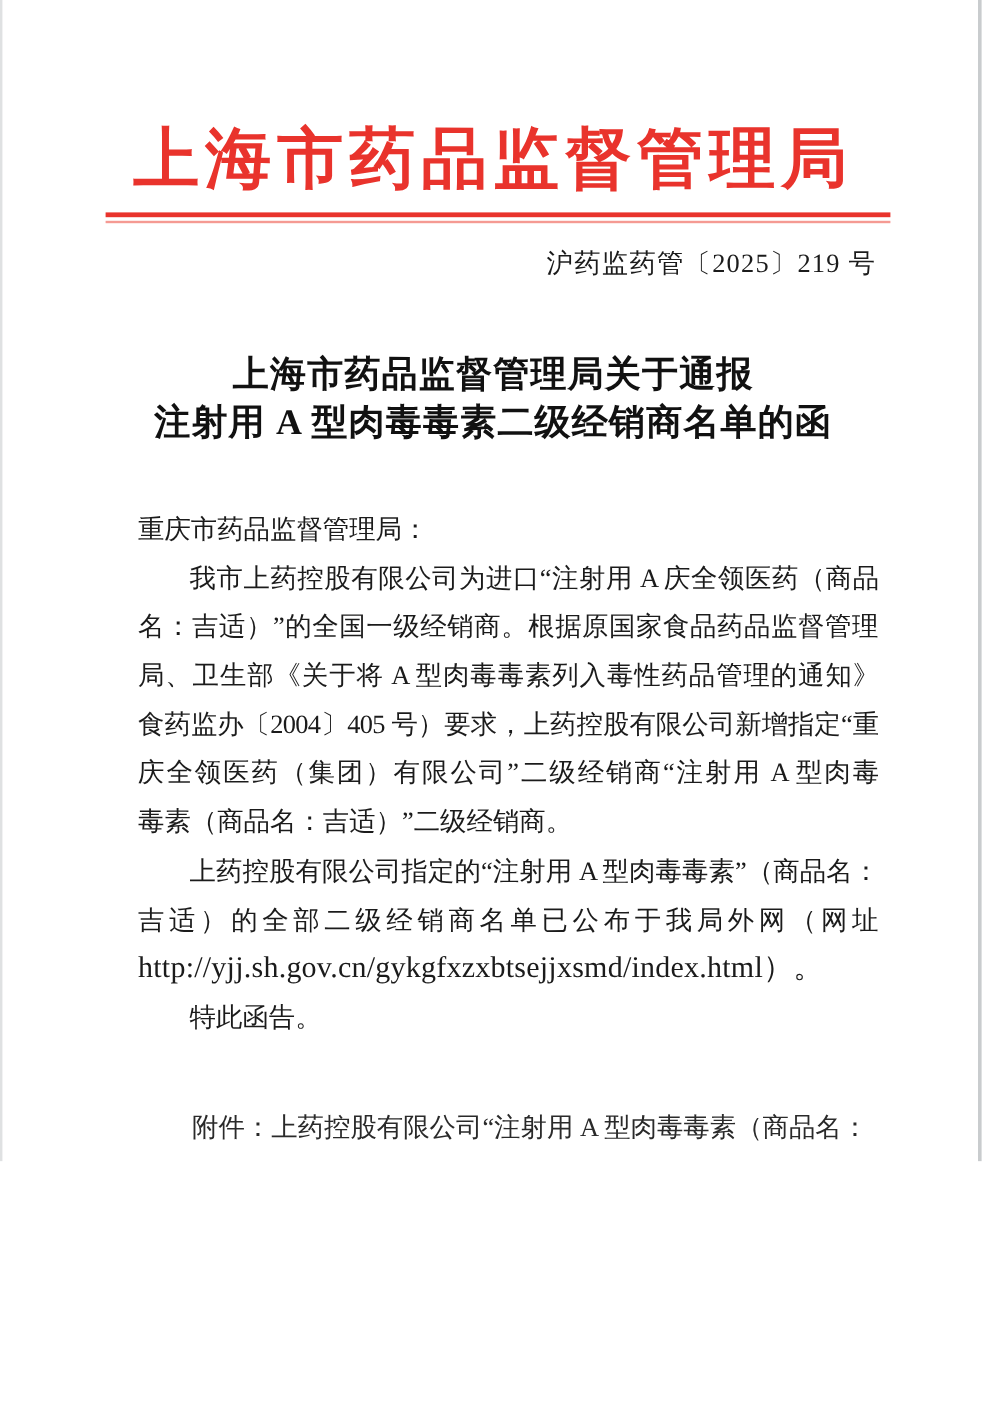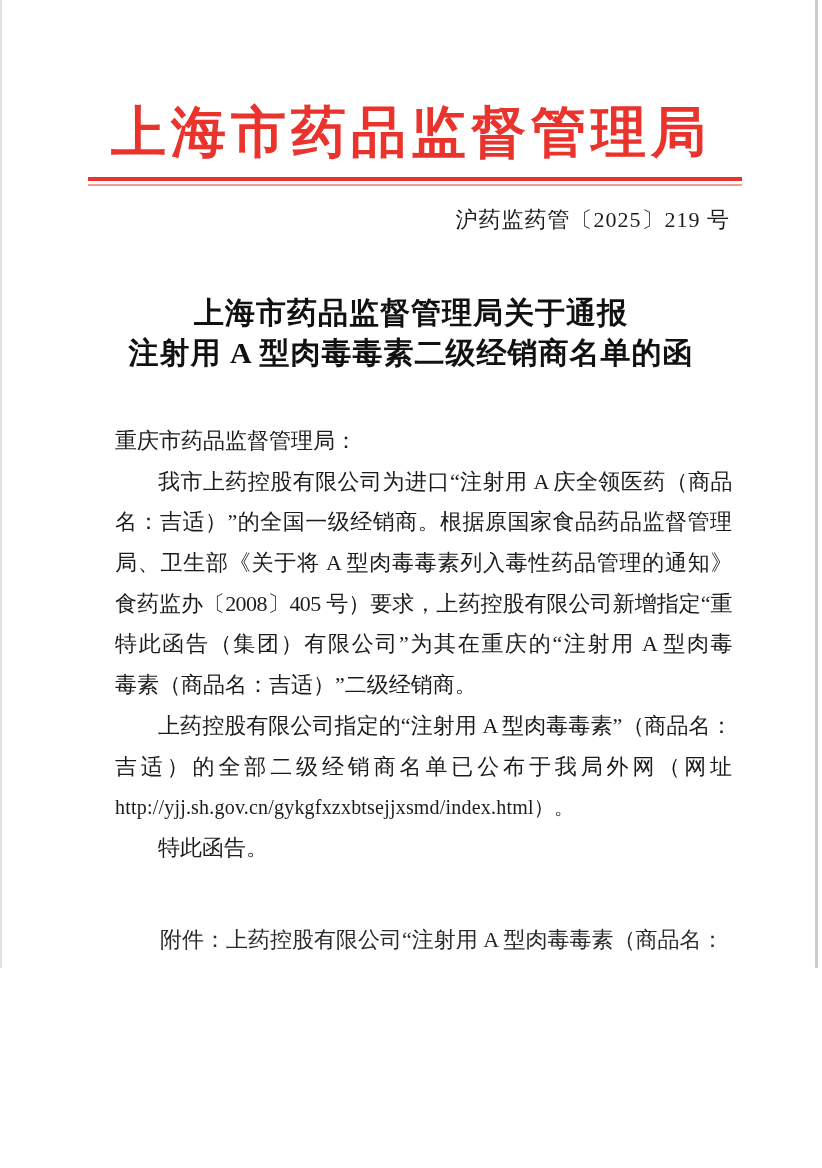--- a/index.html
+++ b/index.html
@@ -76,21 +76,21 @@
   .ln { height: 40.7px; overflow: visible; white-space: nowrap; }
   .ln.just {
     white-space: normal;
     text-align: justify;
     text-align-last: justify;
     text-justify: inter-character;
     overflow: hidden;
   }
   .ln.indent { padding-left: 43px; }
   .ln.tight  { letter-spacing: -0.6px; }
-  .ln.url    { font-size: 20px; letter-spacing: 0.2px; }
+  .ln.url    { font-size: 25px; letter-spacing: 0.2px; }
 
   
   .att-line { position: absolute; font-size: 22px; line-height: 36px; color: #2a2a2a; white-space: nowrap; }
   .att-line.l1 { top: 922px; left: 160px; }
   .att-line.l2 { top: 961px; left: 226px; margin-top: 34px; }
 
   
   .foot-rule {
     position: absolute;
     top: 1078px;
@@ -144,22 +144,22 @@
   <div class="doc-title">
     <div>上海市药品监督管理局关于通报</div>
     <div>注射用 A 型肉毒毒素二级经销商名单的函</div>
   </div>
 
   <div class="body-text">
     <div class="ln">重庆市药品监督管理局：</div>
     <div class="ln just indent tight">我市上药控股有限公司为进口“注射用 A 庆全领医药（商品</div>
     <div class="ln just">名：吉适）”的全国一级经销商。根据原国家食品药品监督管理</div>
     <div class="ln just tight">局、卫生部《关于将 A 型肉毒毒素列入毒性药品管理的通知》（国</div>
-    <div class="ln just tight">食药监办〔2008〕405 号）要求，上药控股有限公司新增指定“重</div>
-    <div class="ln just tight">特此函告（集团）有限公司”为其在重庆的“注射用 A 型肉毒</div>
+    <div class="ln just tight">食药监办〔2004〕405 号）要求，上药控股有限公司新增指定“重</div>
+    <div class="ln just tight">庆全领医药（集团）有限公司”二级经销商“注射用 A 型肉毒</div>
     <div class="ln">毒素（商品名：吉适）”二级经销商。</div>
     <div class="ln just indent tight">上药控股有限公司指定的“注射用 A 型肉毒毒素”（商品名：</div>
     <div class="ln just">吉适）的全部二级经销商名单已公布于我局外网（网址</div>
     <div class="ln url">http://yjj.sh.gov.cn/gykgfxzxbtsejjxsmd/index.html）。</div>
     <div class="ln indent">特此函告。</div>
   </div>
 
   <div class="att-line l1">附件：上药控股有限公司“注射用 A 型肉毒毒素（商品名：</div>
   <div class="att-line l2">吉适）”二级经销商名单</div>
 

